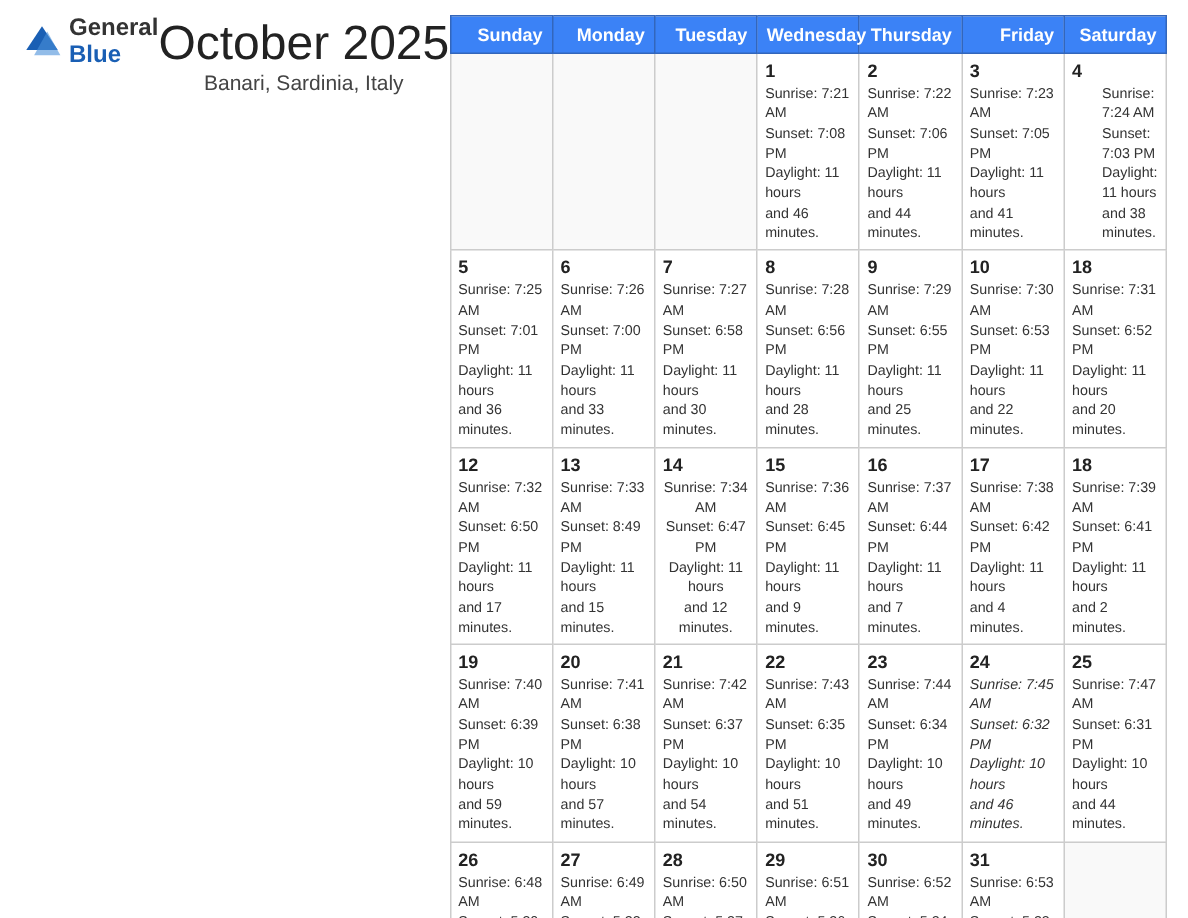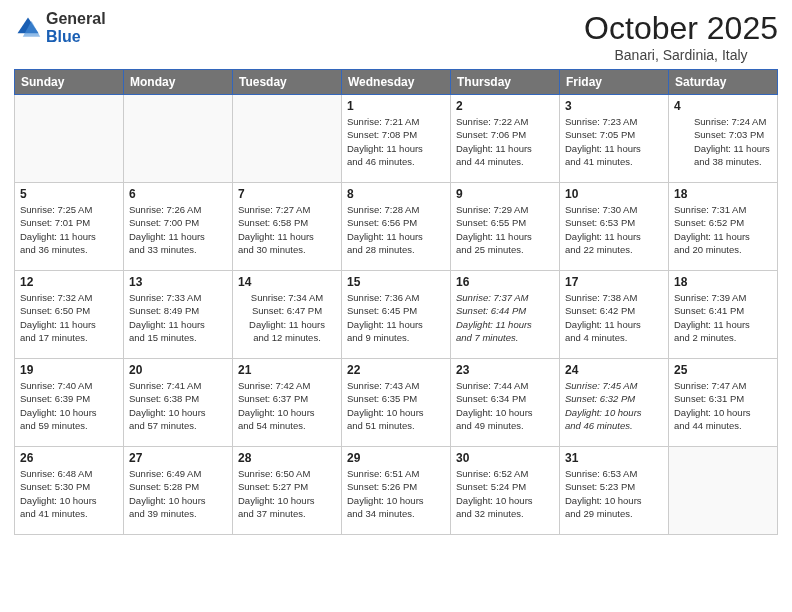--- a/index.html
+++ b/index.html
@@ -8,21 +8,20 @@
       height: 612px;
       font-family: Arial, sans-serif;
       background: #fff;
       overflow: hidden;
     }
     .page {
       width: 792px;
       height: 476px;
       padding: 10px 14px;
       display: flex;
-      flex-direction: column;
     }
     .header {
       display: flex;
       justify-content: space-between;
       align-items: flex-start;
       margin-bottom: 6px;
     }
     .logo {
       display: flex;
       align-items: center;
@@ -60,23 +59,23 @@
       color: #444;
     }
     .calendar {
       flex: 1;
       border: 1px solid #ccc;
       border-collapse: collapse;
       width: 100%;
       table-layout: fixed;
     }
     .calendar th {
-      background: #737373;
+      background: #3b82f6;
       color: #fff;
-      text-align: left;
+      text-align: right;
       padding: 5px 6px;
       font-size: 12px;
       font-weight: bold;
       border: 1px solid #3366bb;
     }
     .calendar td {
       border: 1px solid #ccc;
       vertical-align: top;
       padding: 4px 5px;
       font-size: 10px;
@@ -241,21 +240,21 @@
           </td>
           <td>
             <div class="day-num">15</div>
             <div class="day-info" style="white-space: pre-line;">Sunrise: 7:36 AM
 Sunset: 6:45 PM
 Daylight: 11 hours
 and 9 minutes.</div>
           </td>
           <td>
             <div class="day-num">16</div>
-            <div class="day-info" style="white-space: pre-line; font-style: italic;">Sunrise: 7:37 AM
+            <div class="day-info" style="white-space: pre-line;">Sunrise: 7:37 AM
 Sunset: 6:44 PM
 Daylight: 11 hours
 and 7 minutes.</div>
           </td>
           <td>
             <div class="day-num">17</div>
             <div class="day-info" style="white-space: pre-line;">Sunrise: 7:38 AM
 Sunset: 6:42 PM
 Daylight: 11 hours
 and 4 minutes.</div>

